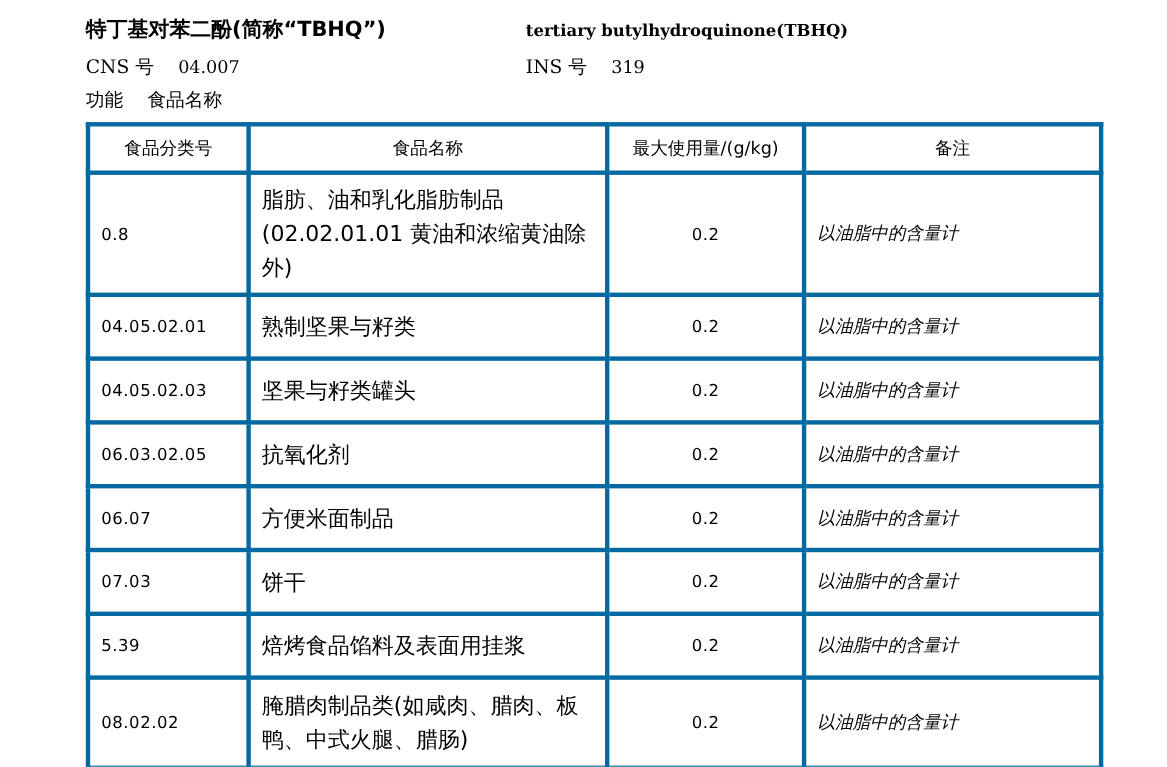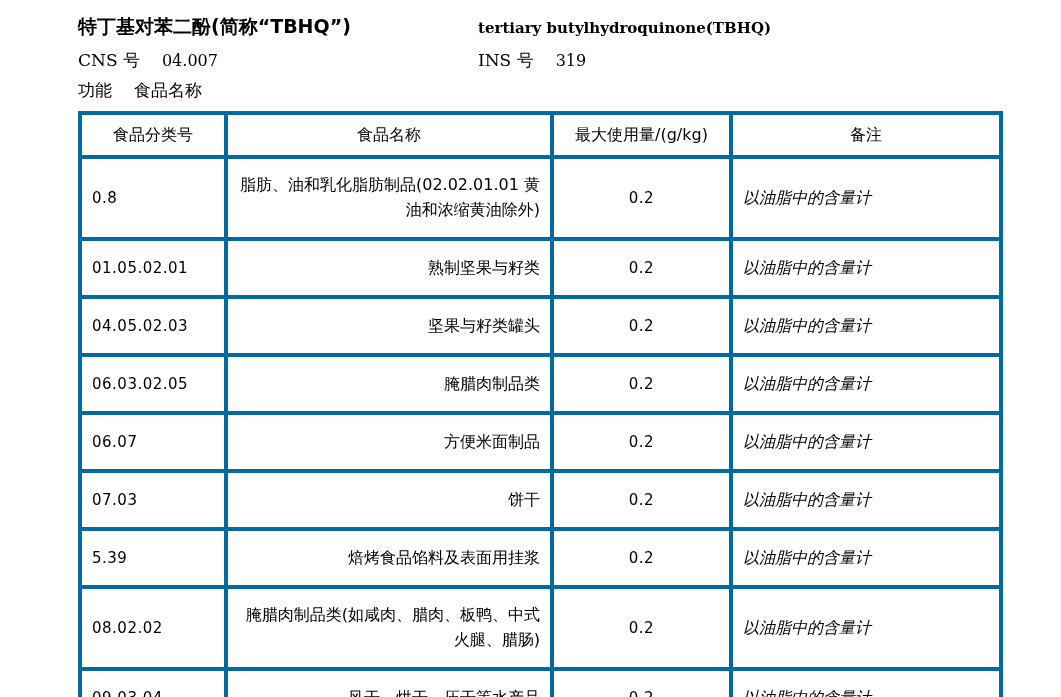--- a/index.html
+++ b/index.html
@@ -100,22 +100,22 @@
   col.c4 { width: 270px; }
 
   td.cat {
     font-family: "DejaVu Serif", "Liberation Serif", serif;
     font-size: 15px;
     text-align: left;
     padding-left: 14px;
     letter-spacing: 0.5px;
   }
   td.name {
-    font-size: 16px;
-    text-align: right;
+    font-size: 20px;
+    text-align: left;
     padding-left: 14px;
     line-height: 1.55;
   }
   td.amount {
     font-family: "DejaVu Serif", "Liberation Serif", serif;
     font-size: 15px;
     text-align: center;
     letter-spacing: 0.5px;
   }
   td.note {
@@ -168,34 +168,34 @@
       </tr>
     </thead>
     <tbody id="table-body">
         <tr class="row-tall">
           <td class="cat">0.8</td>
           <td class="name">脂肪、油和乳化脂肪制品(02.02.01.01 黄油和浓缩黄油除外)</td>
           <td class="amount">0.2</td>
           <td class="note">以油脂中的含量计</td>
         </tr>
         <tr class="row-std">
-          <td class="cat">01.05.02.01</td>
+          <td class="cat">04.05.02.01</td>
           <td class="name">熟制坚果与籽类</td>
           <td class="amount">0.2</td>
           <td class="note">以油脂中的含量计</td>
         </tr>
         <tr class="row-std">
           <td class="cat">04.05.02.03</td>
           <td class="name">坚果与籽类罐头</td>
           <td class="amount">0.2</td>
           <td class="note">以油脂中的含量计</td>
         </tr>
         <tr class="row-std">
           <td class="cat">06.03.02.05</td>
-          <td class="name">腌腊肉制品类</td>
+          <td class="name">抗氧化剂</td>
           <td class="amount">0.2</td>
           <td class="note">以油脂中的含量计</td>
         </tr>
         <tr class="row-std">
           <td class="cat">06.07</td>
           <td class="name">方便米面制品</td>
           <td class="amount">0.2</td>
           <td class="note">以油脂中的含量计</td>
         </tr>
         <tr class="row-std">

